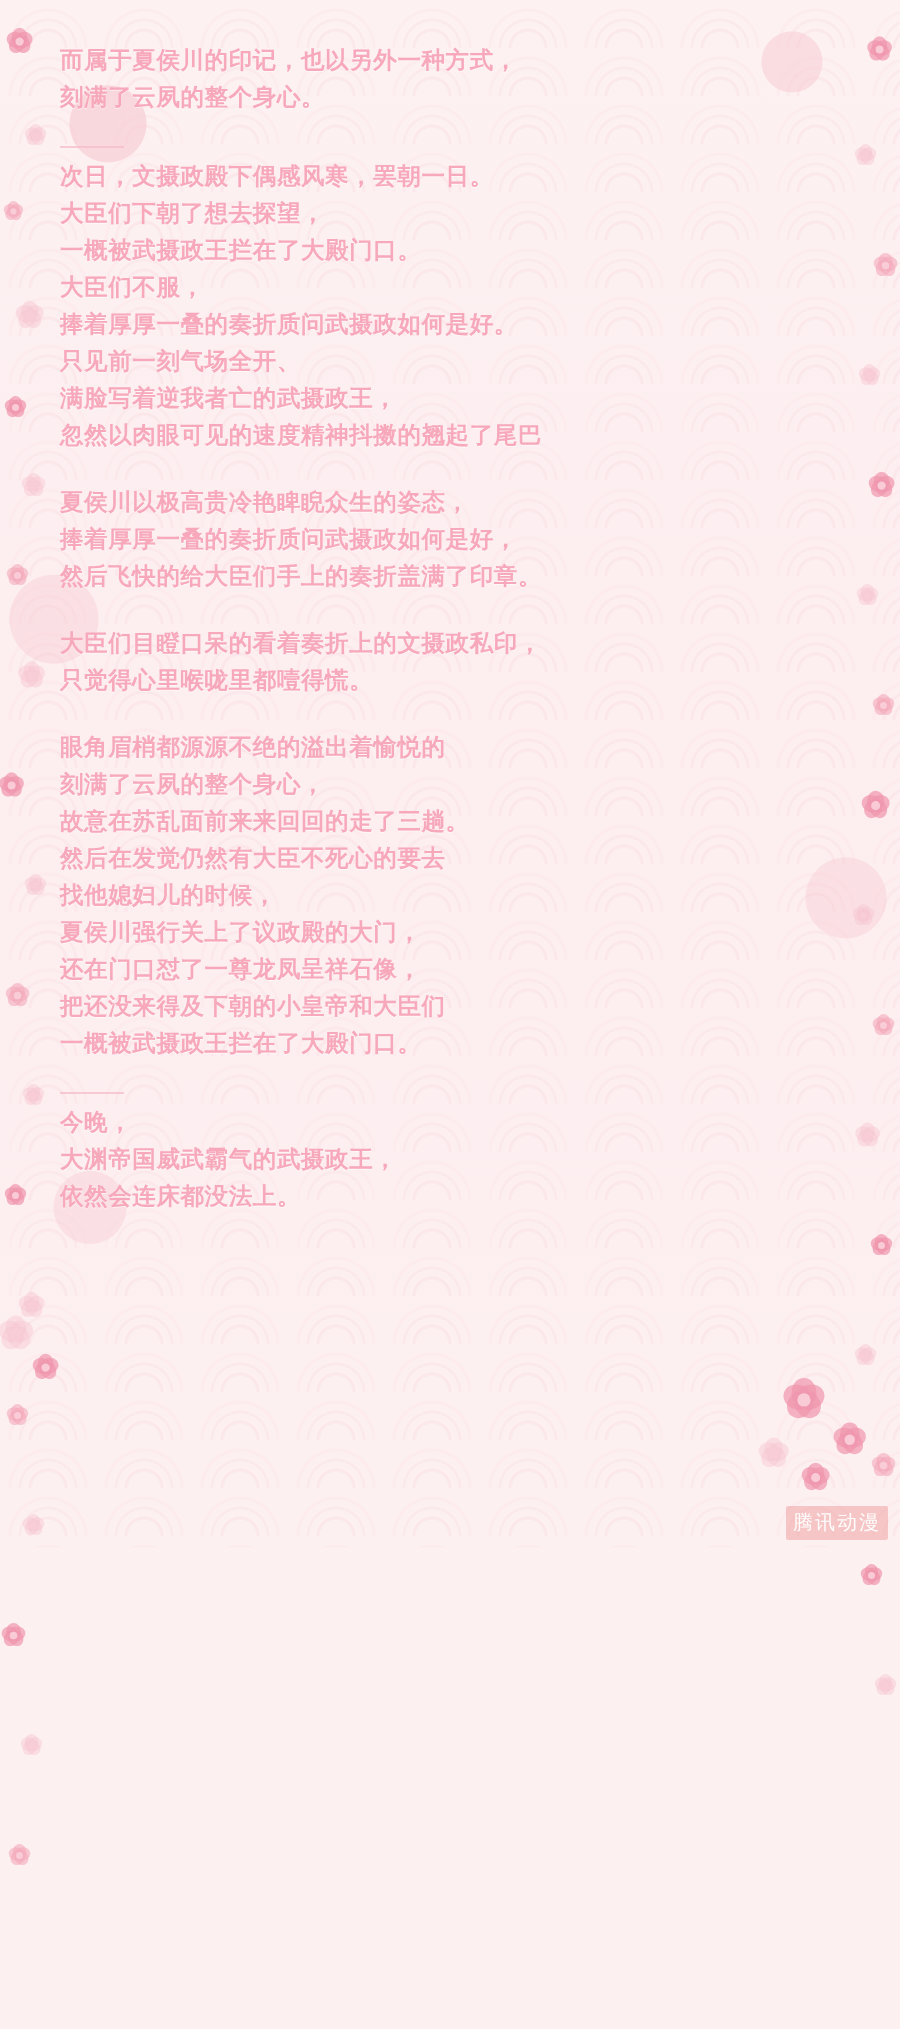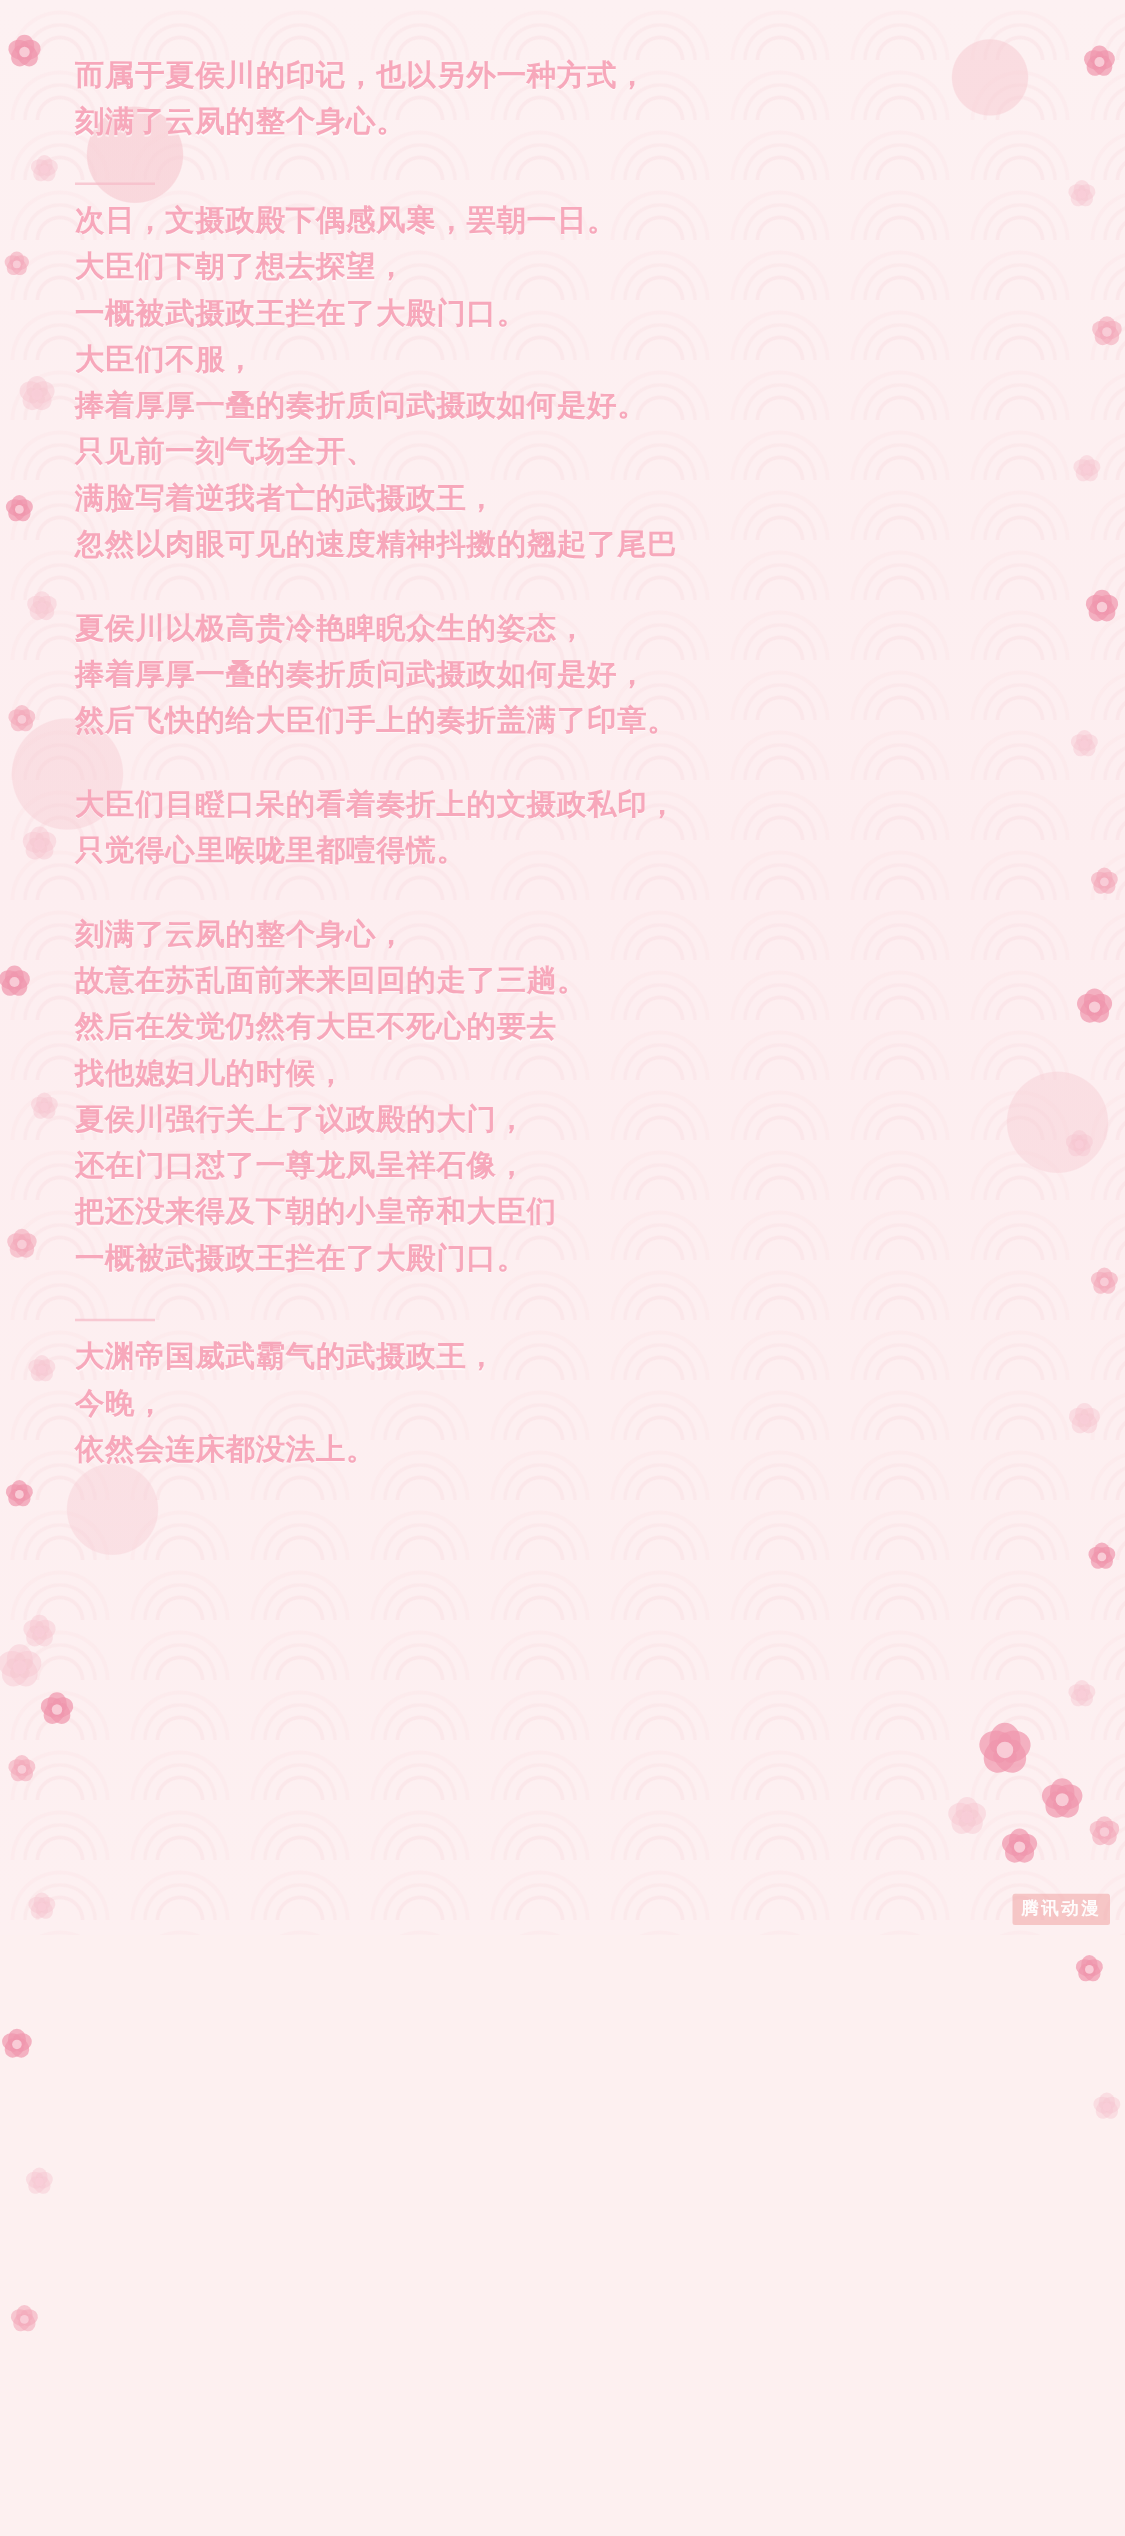--- a/index.html
+++ b/index.html
@@ -123,25 +123,25 @@
     right: 12px;
     bottom: 8px;
     display: flex;
     align-items: center;
     gap: 4px;
     opacity: 0.85;
   }
   .wm-box {
     background: rgba(236,150,150,0.55);
     color: #fff;
-    font-size: 14px;
+    font-size: 20px;
     letter-spacing: 2px;
     padding: 3px 7px 4px 7px;
     border-radius: 2px;
-    font-weight: 700;
+    font-weight: 400;
   }
 </style>
 </head>
 <body>
 
 <div id="page">
 
   <div class="pattern-layer"></div>
 
   <div class="side-band left">
@@ -508,35 +508,36 @@
       <div class="line">捧着厚厚一叠的奏折质问武摄政如何是好，</div>
       <div class="line">然后飞快的给大臣们手上的奏折盖满了印章。</div>
     </div>
 
     <div class="para">
       <div class="line">大臣们目瞪口呆的看着奏折上的文摄政私印，</div>
       <div class="line">只觉得心里喉咙里都噎得慌。</div>
     </div>
 
     <div class="para">
+      <div class="line">眼角眉梢都源源不绝的溢出着愉悦的</div>
       <div class="line">刻满了云夙的整个身心，</div>
       <div class="line">故意在苏乱面前来来回回的走了三趟。</div>
       <div class="line">然后在发觉仍然有大臣不死心的要去</div>
       <div class="line">找他媳妇儿的时候，</div>
       <div class="line">夏侯川强行关上了议政殿的大门，</div>
       <div class="line">还在门口怼了一尊龙凤呈祥石像，</div>
       <div class="line">把还没来得及下朝的小皇帝和大臣们</div>
       <div class="line">一概被武摄政王拦在了大殿门口。</div>
     </div>
 
 
     <div class="para">
       <div class="divider"></div>
+      <div class="line">今晚，</div>
       <div class="line">大渊帝国威武霸气的武摄政王，</div>
-      <div class="line">今晚，</div>
       <div class="line">依然会连床都没法上。</div>
     </div>
 
   </div>
 
   <div class="watermark">
     <span class="wm-box">腾讯动漫</span>
   </div>
 
 </div>

